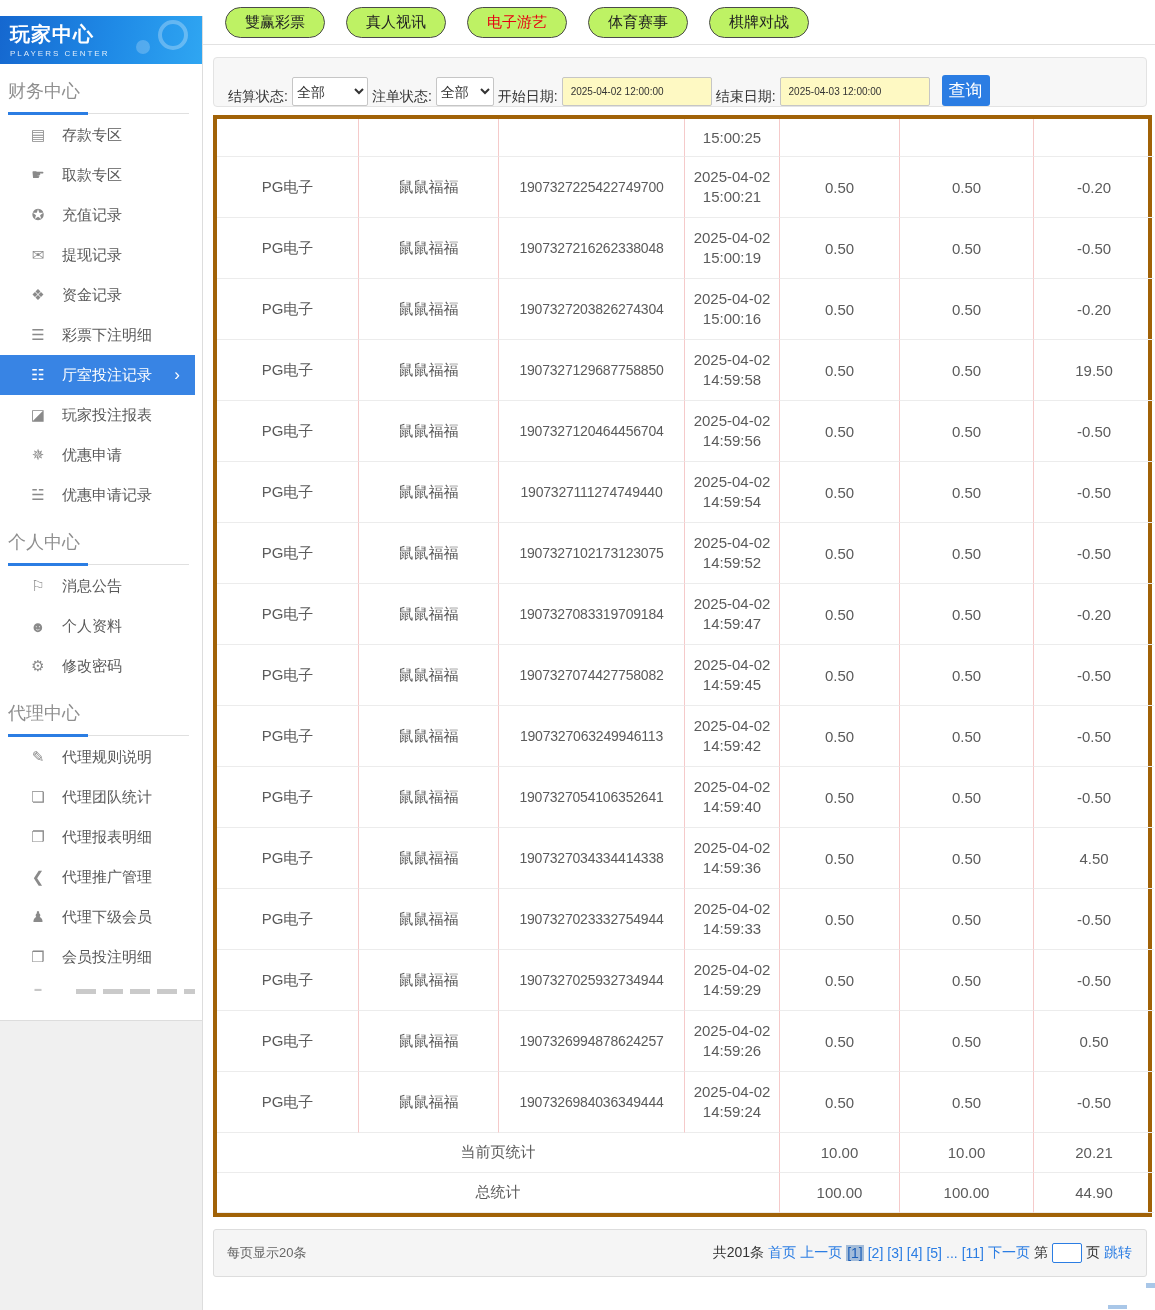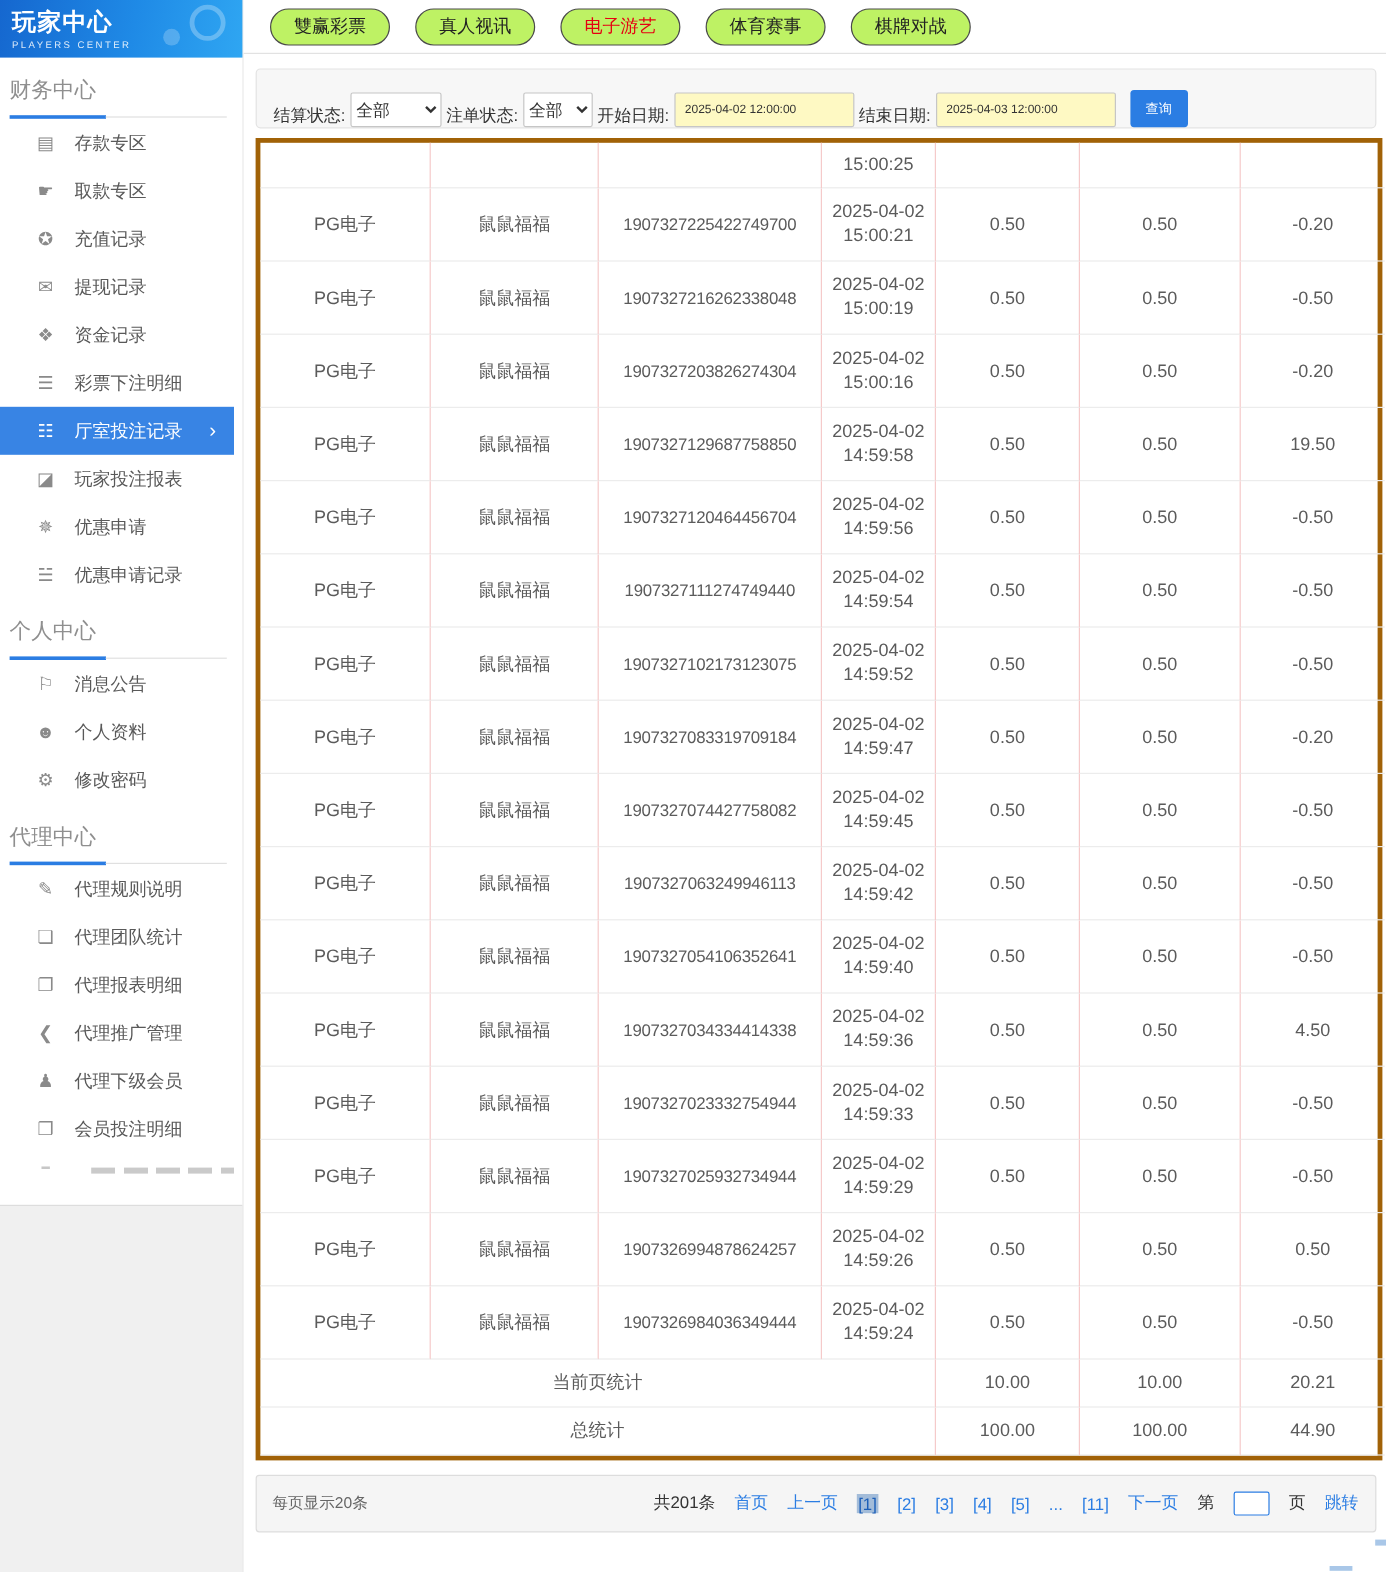--- a/index.html
+++ b/index.html
@@ -1,21 +1,21 @@
 <!DOCTYPE html>
 <html><head>
 <meta charset="utf-8">
 <style>
   * { margin:0; padding:0; box-sizing:border-box; }
   body { width:1155px; height:1310px; overflow:hidden; position:relative;
          font-family:"Liberation Sans","DejaVu Sans",sans-serif; background:#fff; }
   .app { display:flex; width:1155px; height:1310px; }
 
   
-  .sidebar { width:203px; flex:none; display:flex; flex-direction:column; border-right:1px solid #ddd; }
+  .sidebar { width:203px; flex:none; display:flex; flex-direction:column; border-right:1px solid #ddd;margin-top:16px; }
   .logo { height:48px; flex:none; background:linear-gradient(100deg,#1567cf 0%,#1f8ae6 55%,#2fa6f2 100%);
           position:relative; padding:5px 0 0 10px; overflow:hidden; }
   .logo-title { color:#fff; font-size:20px; font-weight:bold; letter-spacing:1px; }
   .logo-sub { color:rgba(255,255,255,.85); font-size:8px; letter-spacing:2px; margin-top:1px; }
   .logo-deco { position:absolute; right:14px; top:4px; width:30px; height:30px; border-radius:50%;
                border:4px solid rgba(255,255,255,.28); }
   .logo-deco::after { content:""; position:absolute; left:-26px; top:16px; width:14px; height:14px;
                border-radius:50%; background:rgba(255,255,255,.22); }
   .menu { background:#fff; height:957px; overflow:hidden; border-bottom:1px solid #ddd; }
   .sidebar-rest { flex:1; background:#f0f0f0; }
@@ -51,40 +51,40 @@
   .filterbar { margin:12px 8px 0 10px; height:50px; flex:none; background:#f7f7f7;
                border:1px solid #e3e3e3; border-radius:4px; display:flex; align-items:flex-end;
                padding-left:14px; gap:4px; font-size:14px; color:#333; }
   .f-select { height:29px; border:1px solid #c6c6c6; border-radius:2px; background:#fff;
               font-size:14px; color:#333; font-family:inherit; }
   .f-select.wide { width:76px; }
   .f-select.narrow { width:58px; }
   .f-input { width:150px; height:29px; border:1px solid #c6c6c6; border-radius:2px; background:#fef9c3;
              font-size:10px; color:#333; padding:0 8px; font-family:inherit; }
   .query-btn { width:48px; height:31px; margin-left:8px; background:#2b7de3; color:#fff; border:none;
-               border-radius:3px; font-size:11px; cursor:pointer; font-family:inherit; }
+               border-radius:3px; font-size:17px; cursor:pointer; font-family:inherit; }
 
   .table-panel { margin:8px 2px 0 10px; width:939px; flex:none; border:4px solid #a16207; background:#fff; }
   .tbl { display:grid; grid-template-columns:142px 140px 186px 95px 120px 134px 120px; }
   .trow, .srow { display:contents; }
   .td { display:flex; align-items:center; justify-content:center; height:61px;
         border-right:1px solid #f5caca; border-bottom:1px solid #ececec;
         font-size:15px; color:#5b5b5b; overflow:hidden; }
   .td.last { border-right:none; }
   .td.order { font-size:14px; letter-spacing:-0.2px; }
   .td.time { flex-direction:column; line-height:20px; }
   .trow.partial .td { height:38px; }
   .srow .td { height:40px; }
   .td.span4 { grid-column:1 / 5; }
 
   .pager { margin:12px 8px 0 10px; height:48px; flex:none; background:#f5f5f5; border:1px solid #ddd;
            border-radius:3px; display:flex; align-items:center; justify-content:space-between;
            padding:0 14px 0 13px; }
   .pg-left { font-size:13px; color:#666; }
-  .pg-right { display:flex; align-items:center; gap:16px; font-size:14px; }
+  .pg-right { display:flex; align-items:center; gap:4px; font-size:14px; }
   .pg-total { color:#333; }
   .pg-link { color:#2b7de3; cursor:pointer; text-decoration:none; white-space:nowrap; }
   .pg-link.current { background:#a3bcd9; color:#1d5fb8; padding:0 1px; }
   .pg-plain { color:#333; }
   .pg-input { width:30px; height:20px; border:1px solid #2b7de3; border-radius:2px; background:#fff;
               font-size:12px; text-align:center; }
   .pg-go { color:#2b7de3; cursor:pointer; }
 
   .frag { position:absolute; background:#a9c7e8; }
   .frag1 { right:0; top:1283px; width:9px; height:5px; }

